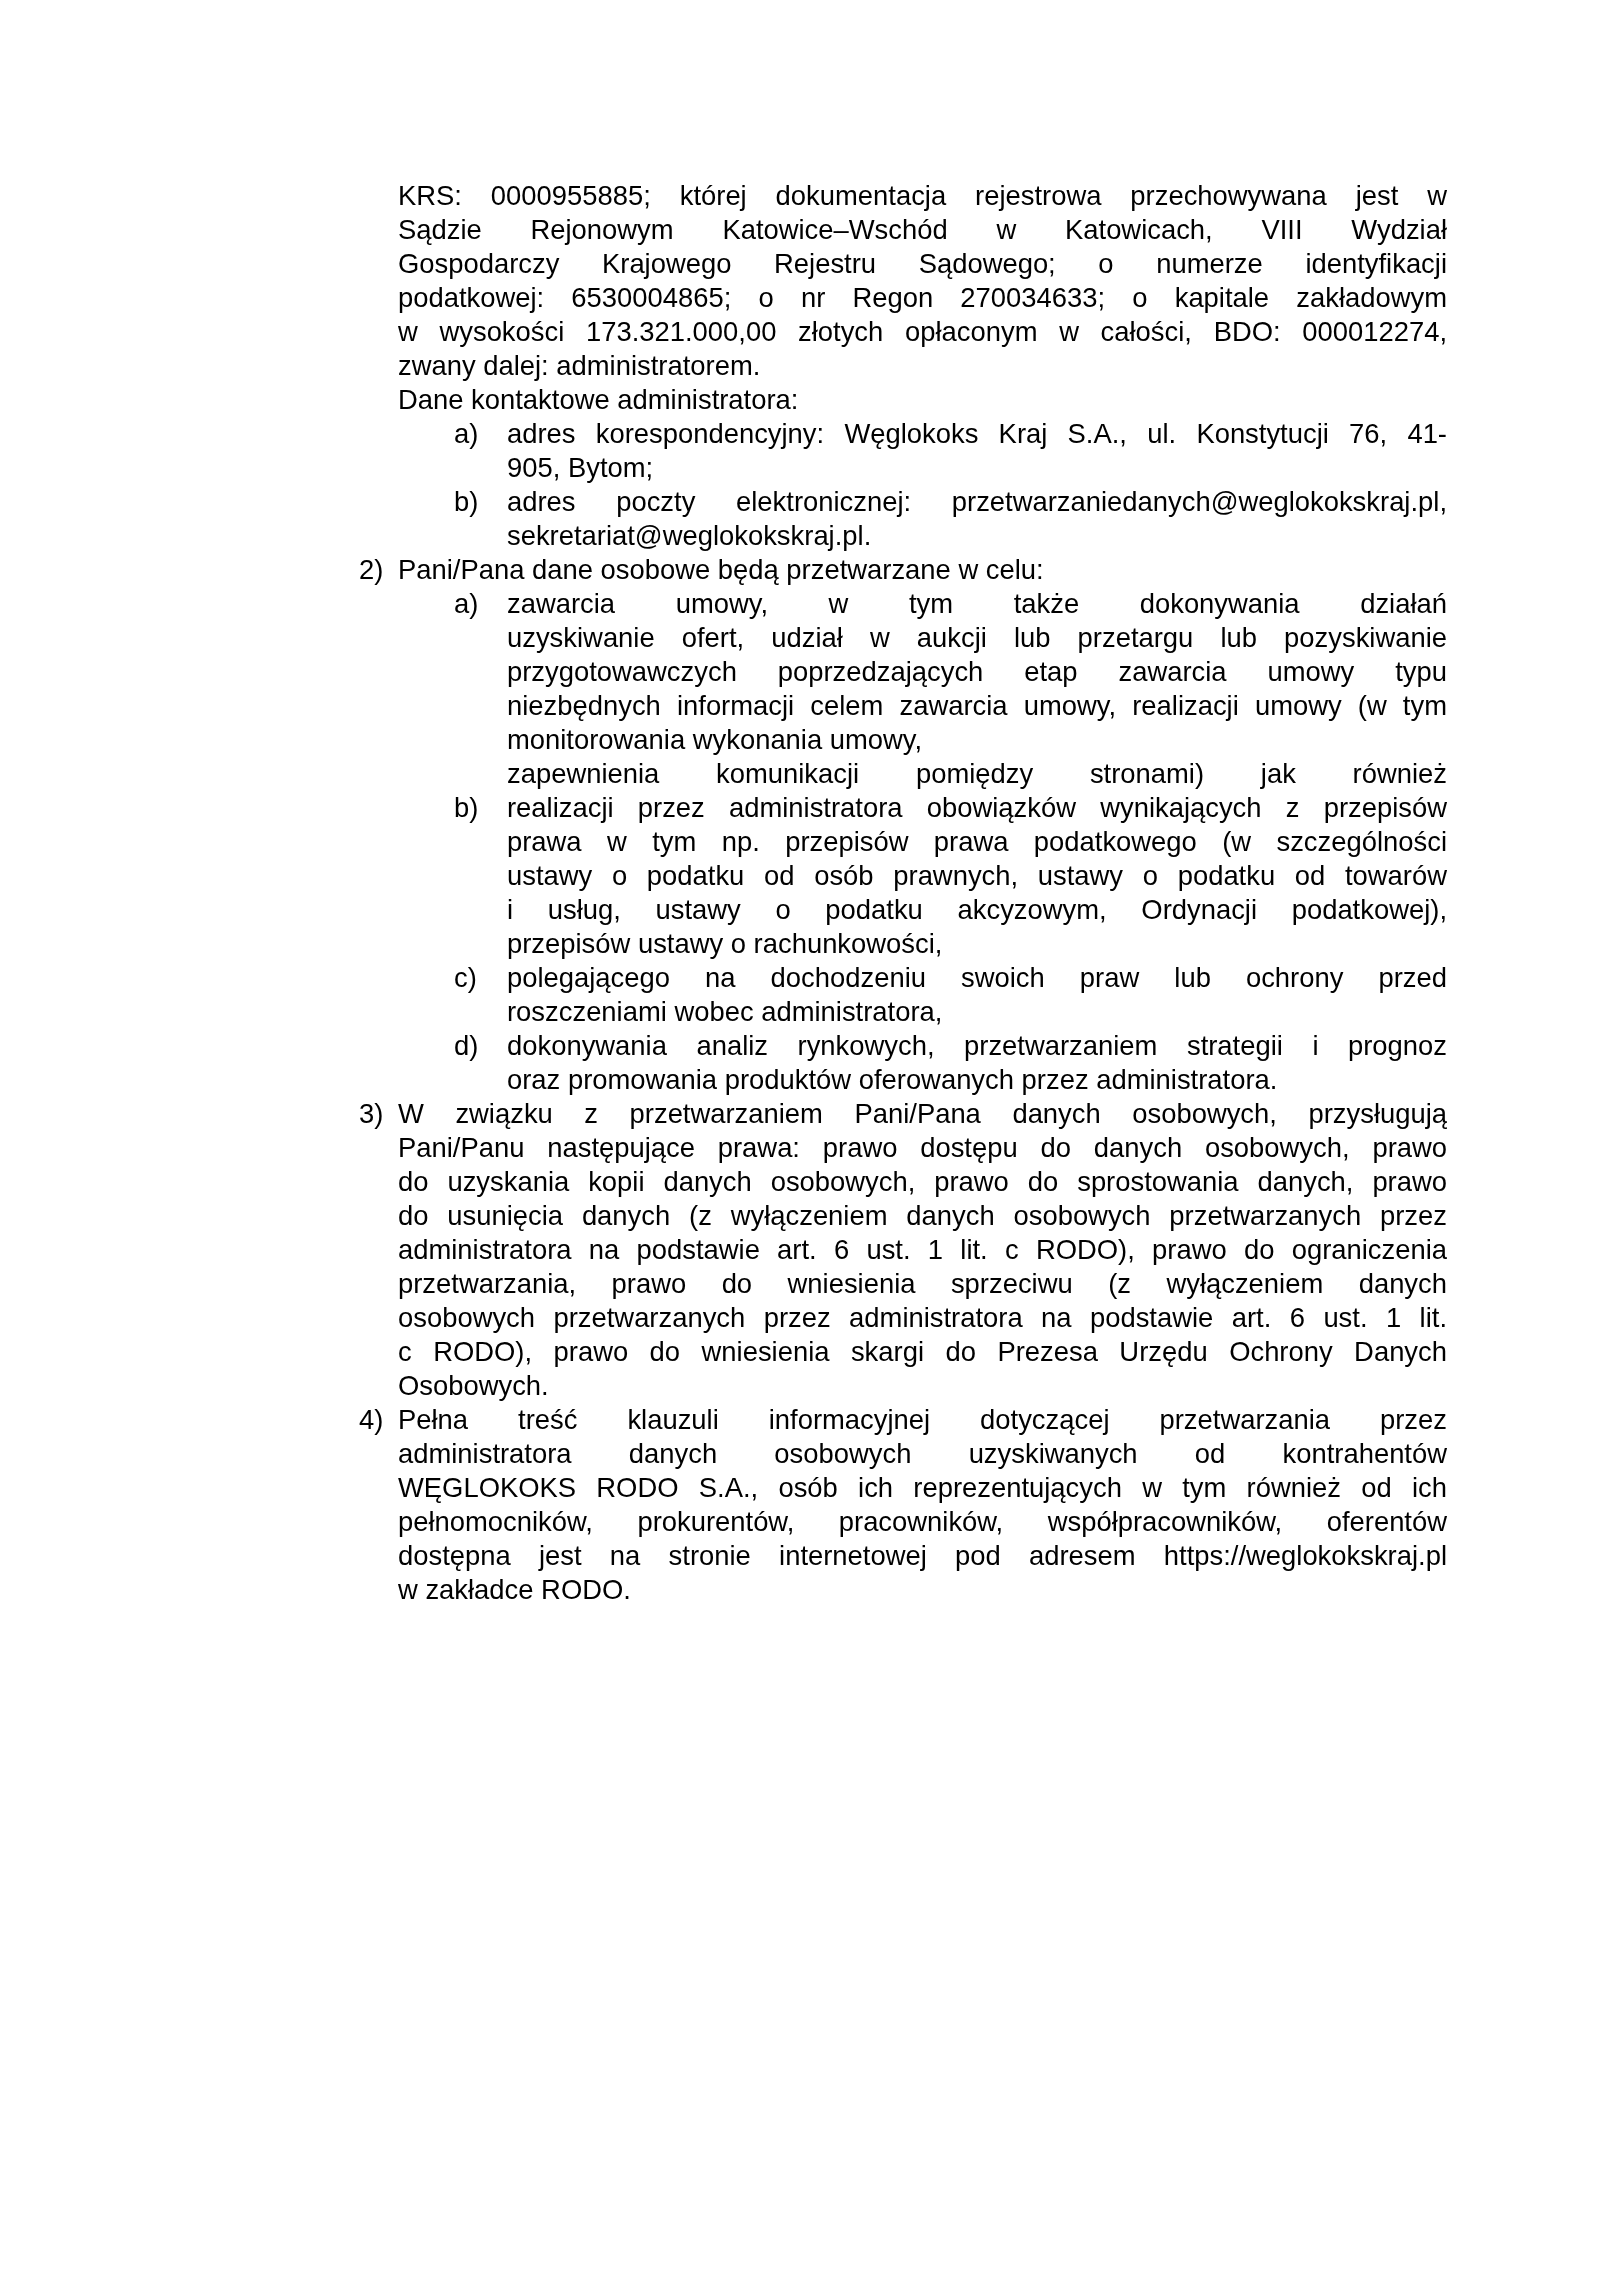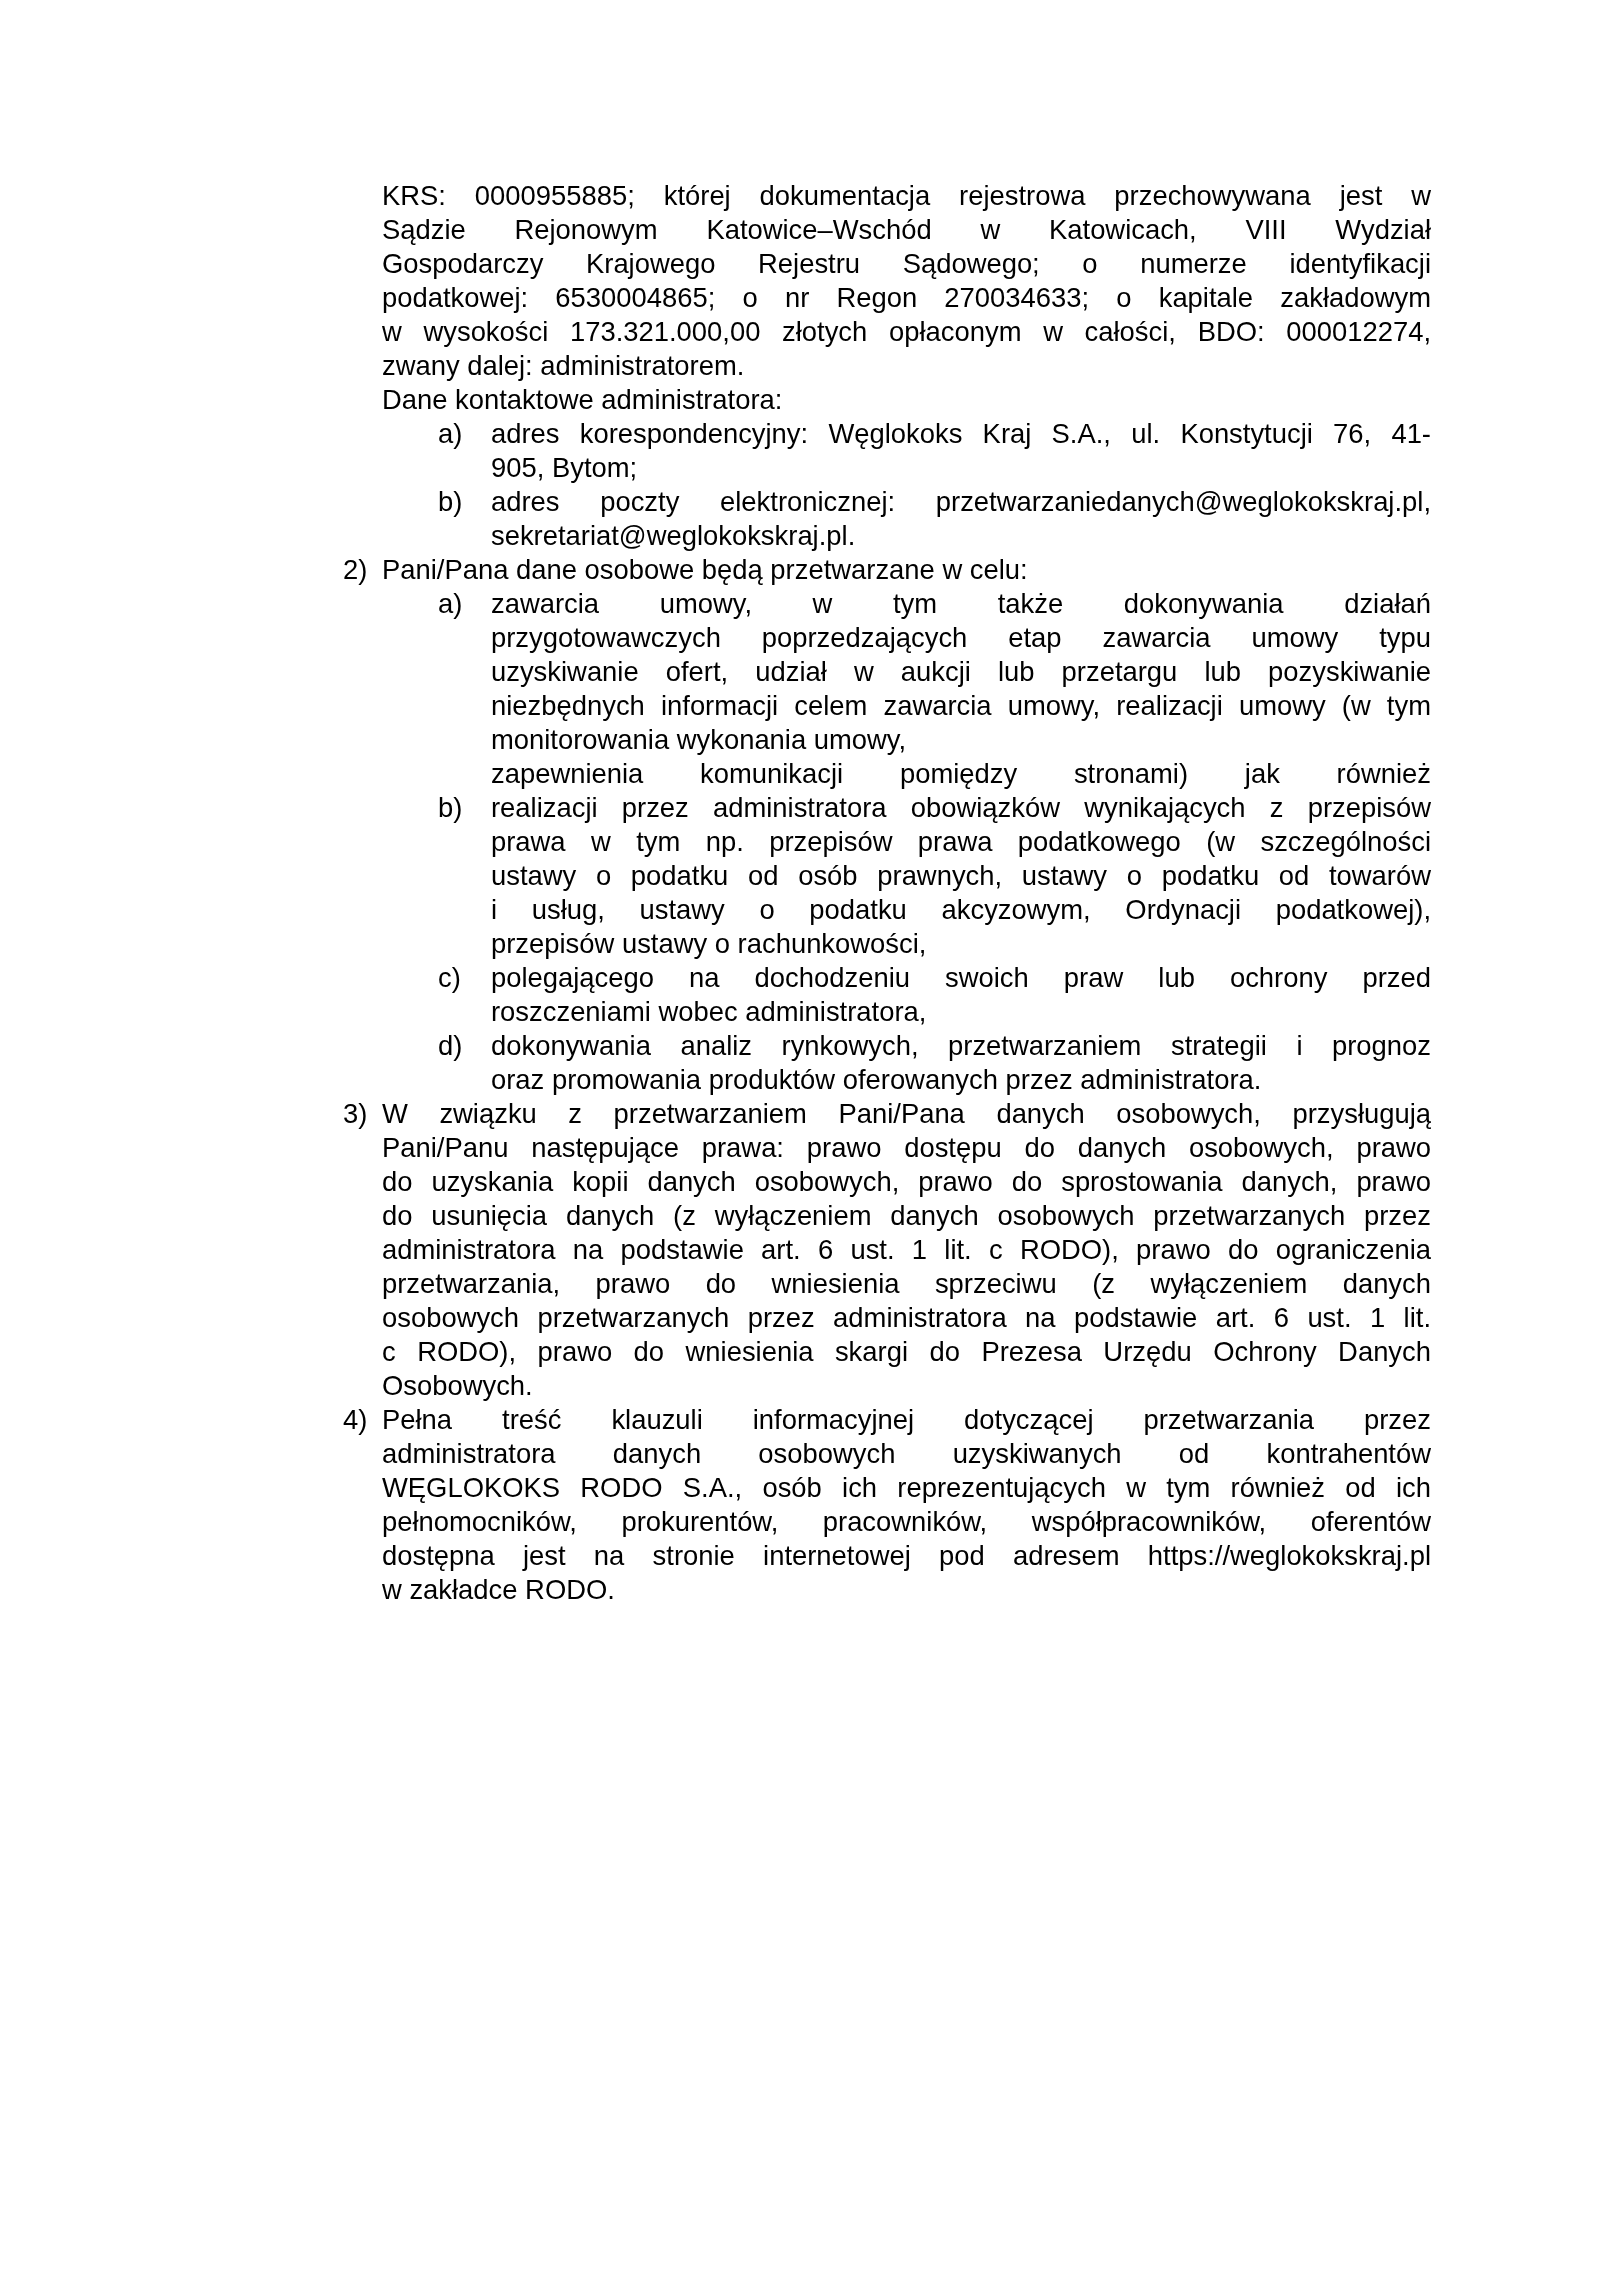--- a/index.html
+++ b/index.html
@@ -15,21 +15,21 @@
     background: #ffffff;
     color: #000000;
     font-family: "Liberation Sans", "DejaVu Sans", sans-serif;
     font-size: 27.4px;
     line-height: 34px;
     overflow: hidden;
   }
   .content {
     position: absolute;
     top: 179px;
-    left: 0;
+    left: 16px;
     right: 0;
   }
   .block {
     position: relative;
     box-sizing: border-box;
   }
   .block.body   { margin-left: 382px; width: 1049px; }
   .block.number { margin-left: 343px; width: 1088px; padding-left: 39px; }
   .block.letter { margin-left: 438px; width: 993px; padding-left: 53px; }
   .marker {
@@ -76,22 +76,22 @@
         <div class="ln">adres poczty elektronicznej: przetwarzaniedanych@weglokokskraj.pl,</div>
         <div class="ln last">sekretariat@weglokokskraj.pl.</div>
       </div>
       <div class="block number">
         <span class="marker">2)</span>
         <div class="ln last">Pani/Pana dane osobowe będą przetwarzane w celu:</div>
       </div>
       <div class="block letter">
         <span class="marker">a)</span>
         <div class="ln">zawarcia umowy, w tym także dokonywania działań</div>
+        <div class="ln">uzyskiwanie ofert, udział w aukcji lub przetargu lub pozyskiwanie</div>
         <div class="ln">przygotowawczych poprzedzających etap zawarcia umowy typu</div>
-        <div class="ln">uzyskiwanie ofert, udział w aukcji lub przetargu lub pozyskiwanie</div>
         <div class="ln">niezbędnych informacji celem zawarcia umowy, realizacji umowy (w tym</div>
         <div class="ln last">monitorowania wykonania umowy,</div>
         <div class="ln">zapewnienia komunikacji pomiędzy stronami) jak również</div>
       </div>
       <div class="block letter">
         <span class="marker">b)</span>
         <div class="ln">realizacji przez administratora obowiązków wynikających z przepisów</div>
         <div class="ln">prawa w tym np. przepisów prawa podatkowego (w szczególności</div>
         <div class="ln">ustawy o podatku od osób prawnych, ustawy o podatku od towarów</div>
         <div class="ln">i usług, ustawy o podatku akcyzowym, Ordynacji podatkowej),</div>

